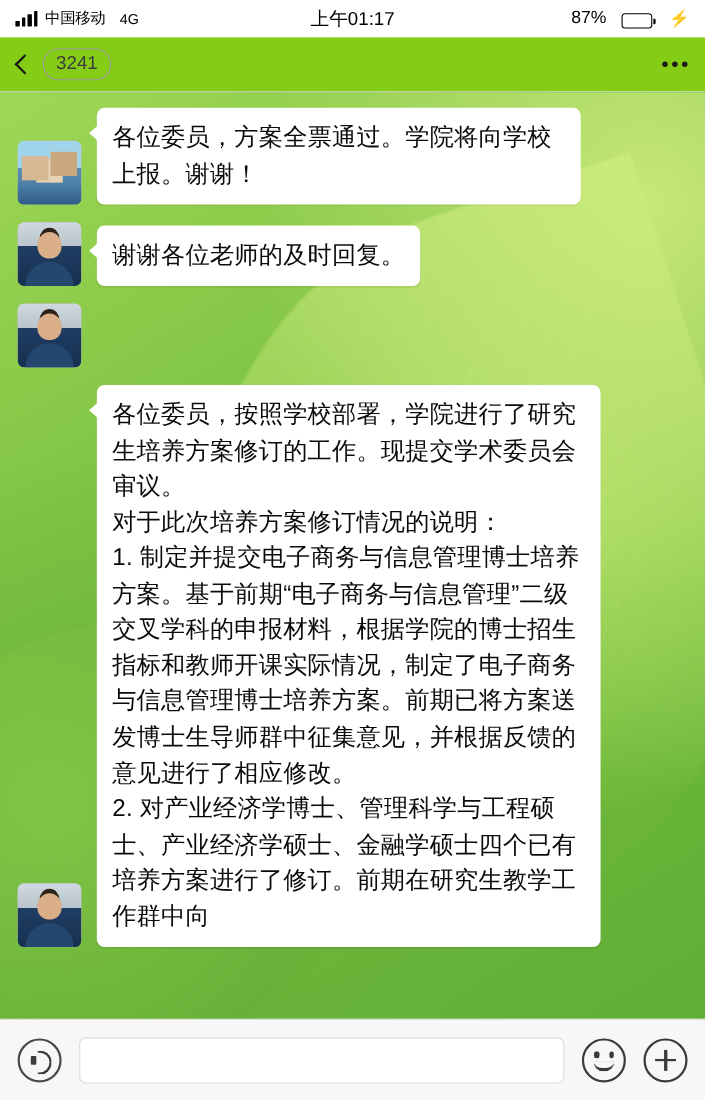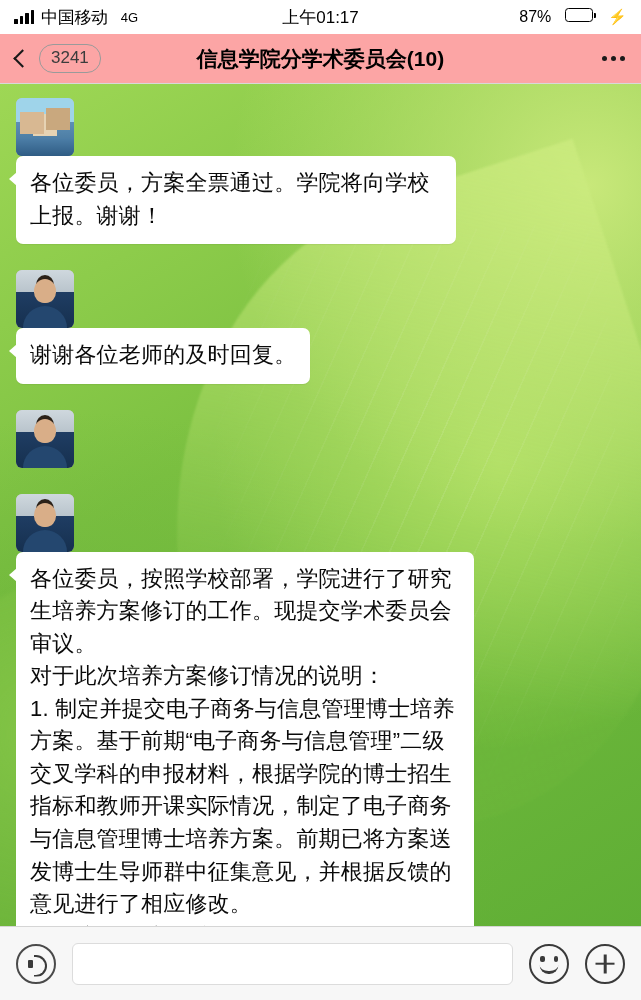--- a/index.html
+++ b/index.html
@@ -28,50 +28,50 @@
     color: #000;
     position: relative;
   }
   .sb-left { display: flex; align-items: center; gap: 7px; }
   .signal-bars { display: flex; align-items: flex-end; gap: 2px; height: 14px; }
   .signal-bars i { display: block; width: 3.5px; background: #000; border-radius: 0.5px; }
   .signal-bars i:nth-child(1) { height: 5px; }
   .signal-bars i:nth-child(2) { height: 8px; }
   .signal-bars i:nth-child(3) { height: 11px; }
   .signal-bars i:nth-child(4) { height: 14px; }
-  .carrier { font-size: 17px; letter-spacing: -0.3px; }
+  .carrier { font-size: 14px; letter-spacing: -0.3px; }
   .nettype { font-size: 13px; margin-left: 6px; }
   .sb-center {
     position: absolute; left: 0; right: 0; top: 0; bottom: 0;
     display: flex; align-items: center; justify-content: center;
     font-size: 17px; pointer-events: none;
   }
   .sb-right {
-    margin-left: auto; display: flex; align-items: flex-start; gap: 14px;
+    margin-left: auto; display: flex; align-items: flex-end; gap: 14px;
     font-size: 16px;
   }
   .battery {
     position: relative;
     width: 28px; height: 14px;
     border: 1.5px solid #000;
     border-radius: 3.5px;
     padding: 1.5px;
   }
   .battery::after {
     content: ""; position: absolute; right: -4px; top: 4px;
     width: 2.5px; height: 5px; background: #000; border-radius: 0 1px 1px 0;
   }
   .battery .fill { height: 100%; width: 87%; background: #4cd964; border-radius: 1.5px; }
   .bolt { font-size: 15px; color: #000; margin-left: 1px; }
 
   
   .navbar {
     flex: 0 0 50px;
     height: 50px;
-    background: #fca5a5;
+    background: #84cc16;
     border-bottom: 1px solid #d8d8d8;
     display: flex; align-items: center;
     padding: 0 16px;
     position: relative;
   }
   .back-group { display: flex; align-items: center; gap: 8px; z-index: 2; }
   .chevron-left {
     width: 13px; height: 13px;
     border-left: 2.6px solid #181818;
     border-bottom: 2.6px solid #181818;
@@ -143,24 +143,23 @@
   }
 
   .msgs {
     position: relative;
     padding: 14px 0 10px 0;
     height: 100%;
     overflow: hidden;
   }
   .msg {
     display: flex;
-    align-items: flex-start;
+    align-items: flex-end;
     padding: 0 16px;
-    margin-bottom: 26px;
-    flex-direction: column;
+    margin-bottom: 16px;
   }
   .avatar {
     flex: 0 0 58px;
     width: 58px; height: 58px;
     border-radius: 6px;
     overflow: hidden;
     margin-right: 14px;
     background: #bbb;
     position: relative;
   }
@@ -326,21 +325,20 @@
       <span class="battery"><span class="fill" style="width: 87%;"></span></span>
       <span class="bolt">⚡</span>
     </div>
   </div>
 
   <div class="navbar">
     <div class="back-group">
       <span class="chevron-left"></span>
       <span class="badge">3241</span>
     </div>
-    <div class="nav-title">信息学院分学术委员会(10)</div>
     <div class="nav-more">
       <span></span>
         <span></span>
         <span></span>
     </div>
   </div>
 
   <div class="chat">
     <div class="bg"></div>
     <div class="leaf"></div>

